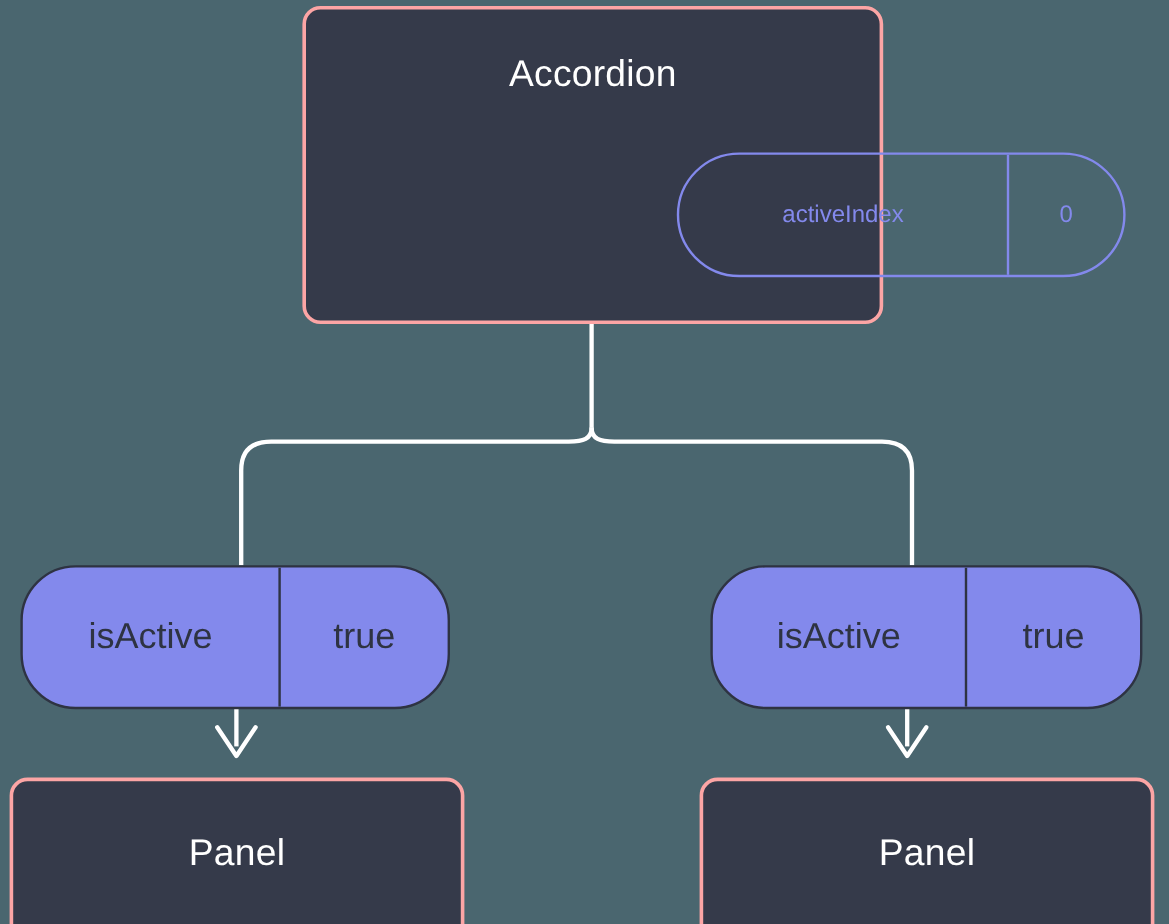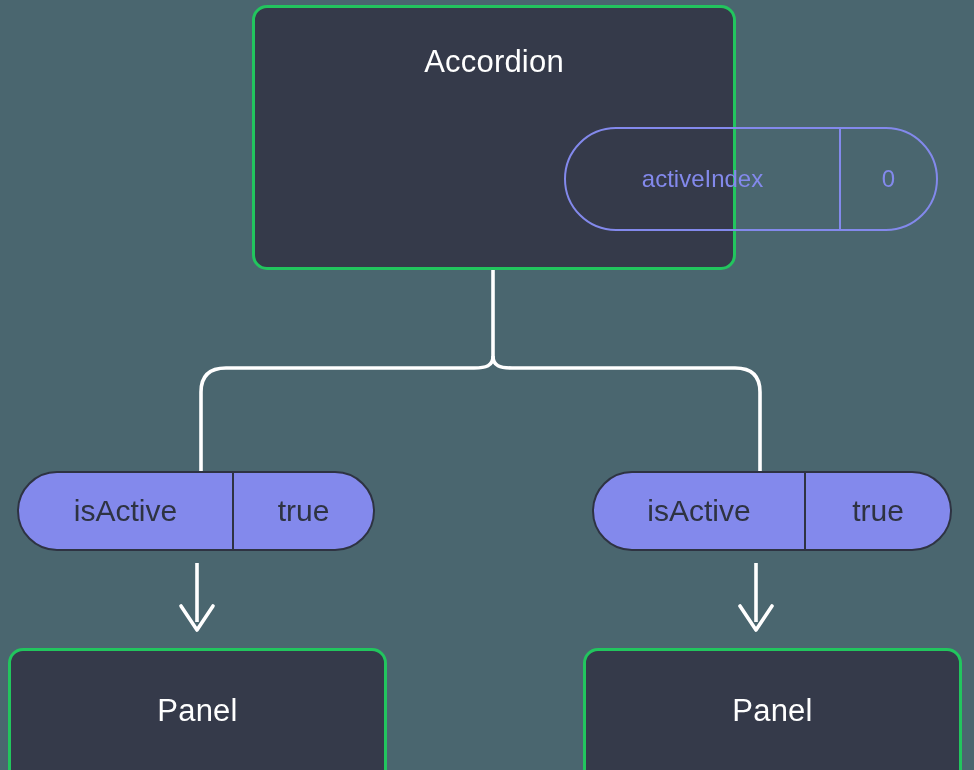--- a/index.html
+++ b/index.html
@@ -25,21 +25,21 @@
     width: 974px;
     height: 770px;
     pointer-events: none;
   }
 
   
   .node-box {
     position: absolute;
     box-sizing: border-box;
     background: #353a4a;
-    border: 3px solid #22c55e;
+    border: 3px solid #fca5a5;
     border-radius: 15px;
     display: flex;
     flex-direction: column;
     align-items: center;
     text-align: right;
   }
 
   #accordion-box {
     left: 252px;
     top: 5px;
@@ -82,31 +82,31 @@
     border-right: 2px solid #8389ec;
   }
   #state-chip .chip-val {
     flex: 1 1 auto;
     display: flex;
     align-items: center;
     justify-content: center;
   }
   #state-chip .chip-text {
     color: #8389ec;
-    font-size: 24px;
+    font-size: 20px;
     font-weight: 400;
     white-space: nowrap;
     line-height: 1;
   }
 
   
   .pill {
     position: absolute;
     box-sizing: border-box;
-    height: 80px;
+    height: 120px;
     background: #8389ec;
     border: 2px solid #2e3342;
     border-radius: 46px;
     display: flex;
     align-items: stretch;
     overflow: hidden;
   }
   .pill .pill-key {
     display: flex;
     align-items: center;

